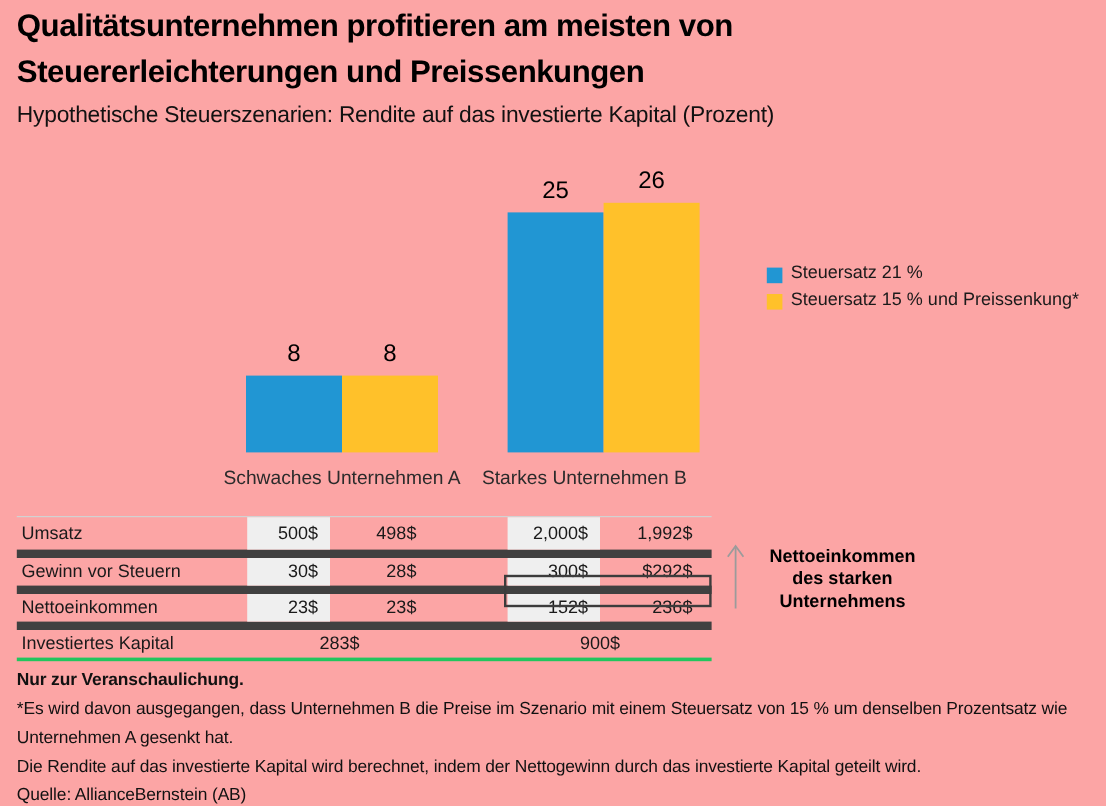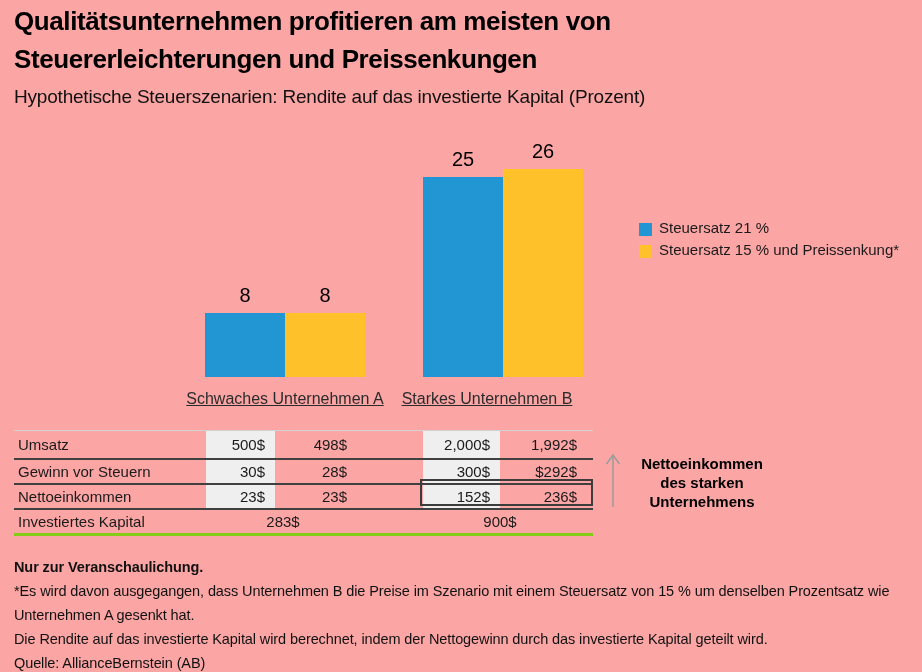--- a/index.html
+++ b/index.html
@@ -20,40 +20,40 @@
   }
 
   
   .plot { position:absolute; left:0; top:130px; width:922px; height:247px; }
   .bar { position:absolute; bottom:0; }
   .bar-value {
     position:absolute; text-align:center; font-weight:400; font-size:20px; color:#000;
   }
   .cat-label {
     position:absolute; bottom:-31px; transform:translateX(-50%);
-    font-size:16px; color:#2b2b2b; white-space:nowrap;text-decoration:underline;
+    font-size:16px; color:#2b2b2b; white-space:nowrap;
   }
 
   
   .legend { position:absolute; left:639px; top:214px; font-size:15px; color:#1a1a1a; }
   .legend-item { display:flex; align-items:flex-end; height:22px; }
   .legend-swatch { width:13px; height:13px; margin-right:7px; flex:0 0 13px; }
 
   
   .fin-table {
     position:absolute; left:14px; top:430px; width:579px;
     border-top:1px solid #d2d2d2; font-size:15px;
   }
   .trow {
     display:grid; grid-template-columns:192px 69px 85px 63px 77px 93px;
-    border-bottom:2px solid #404040;
+    border-bottom:7px solid #404040;
   }
   .trow.r1 { height:27px; }
   .trow.r2, .trow.r3 { height:23px; }
-  .trow.r4 { height:23px; border-bottom:3px solid #84cc16; }
+  .trow.r4 { height:23px; border-bottom:3px solid #22c55e; }
   .tcell { display:flex; align-items:center; height:100%; }
   .c1 { grid-column:1; padding-left:4px; }
   .c2 { grid-column:2; }
   .c3 { grid-column:3;margin-left:44px; }
   .c5 { grid-column:5; }
   .c6 { grid-column:6; }
   .val { justify-content:flex-end; }
   .pad10 { padding-right:10px; }
   .pad13 { padding-right:13px; }
   .pad16 { padding-right:16px; }

